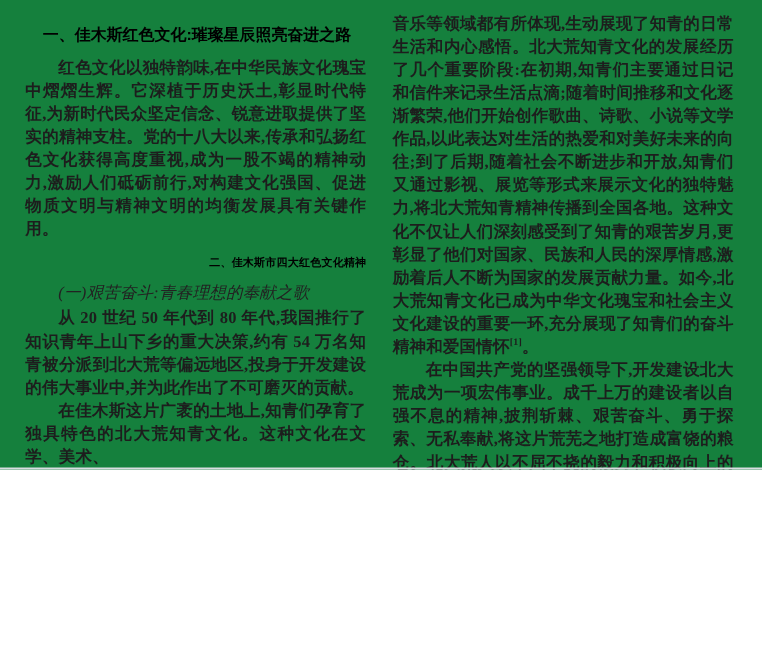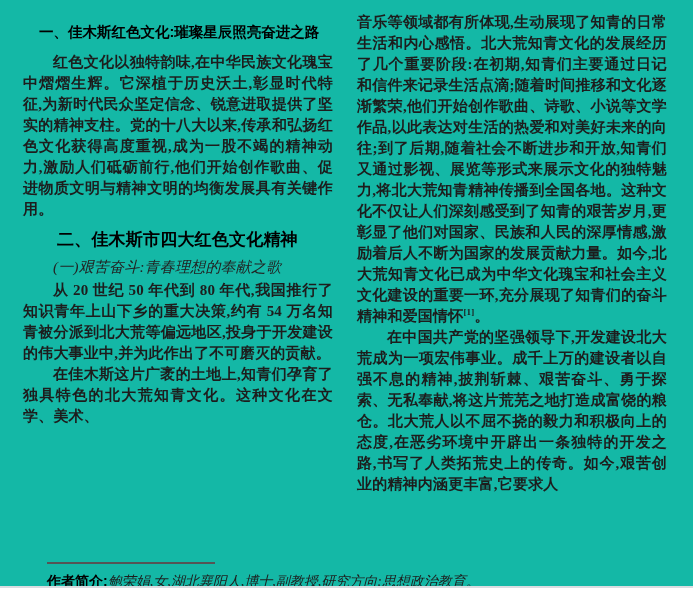--- a/index.html
+++ b/index.html
@@ -5,23 +5,23 @@
   html, body { margin: 0; padding: 0; }
   body {
     width: 693px; height: 601px;
     background: #ffffff;
     color: #1d1d1d;
     font-family: "Liberation Serif", "DejaVu Serif", serif;
     -webkit-font-smoothing: antialiased;
   }
   .page {
     position: relative;
-    width: 693px; height: 588px;
+    width: 693px; height: 427px;
     overflow: hidden;
-    background: #14b8a6;
+    background: #15803d;
   }
   .columns {
     display: flex;
     gap: 24px;
     padding: 6px 26px 0 23px;
   }
   .col {
     flex: 0 0 310px;
     width: 310px;
     font-size: 15px;
@@ -41,26 +41,26 @@
     line-height: 21px;
     color: #000000;
     margin: 16px 0 9px 0;
     text-indent: 1.1em;
     text-align: left;
     letter-spacing: 0;
   }
   .h2 {
     font-family: "Liberation Sans", "DejaVu Sans", sans-serif;
     font-weight: 700;
-    font-size: 17px;
+    font-size: 10px;
     line-height: 21px;
     color: #000000;
     margin: 9px 0 7px 0;
     text-indent: 2em;
-    text-align: left;
+    text-align: right;
   }
   .subhead {
     font-style: italic;          
     text-indent: 2em;
     line-height: 21px;
     margin: 2px 0;
     color: #222222;
   }
   .fnref {
     font-size: 9px;
@@ -99,21 +99,21 @@
 </style>
 </head>
 <body>
 
 <div class="page">
 
   <div class="columns">
 
     <div class="col col-left">
       <p class="h1">一、佳木斯红色文化:璀璨星辰照亮奋进之路</p>
-      <p class="para">红色文化以独特韵味,在中华民族文化瑰宝中熠熠生辉。它深植于历史沃土,彰显时代特征,为新时代民众坚定信念、锐意进取提供了坚实的精神支柱。党的十八大以来,传承和弘扬红色文化获得高度重视,成为一股不竭的精神动力,激励人们砥砺前行,他们开始创作歌曲、促进物质文明与精神文明的均衡发展具有关键作用。</p>
+      <p class="para">红色文化以独特韵味,在中华民族文化瑰宝中熠熠生辉。它深植于历史沃土,彰显时代特征,为新时代民众坚定信念、锐意进取提供了坚实的精神支柱。党的十八大以来,传承和弘扬红色文化获得高度重视,成为一股不竭的精神动力,激励人们砥砺前行,对构建文化强国、促进物质文明与精神文明的均衡发展具有关键作用。</p>
       <p class="h2">二、佳木斯市四大红色文化精神</p>
       <p class="subhead">(一)艰苦奋斗:青春理想的奉献之歌</p>
       <p class="para">从 20 世纪 50 年代到 80 年代,我国推行了知识青年上山下乡的重大决策,约有 54 万名知青被分派到北大荒等偏远地区,投身于开发建设的伟大事业中,并为此作出了不可磨灭的贡献。</p>
       <p class="para">在佳木斯这片广袤的土地上,知青们孕育了独具特色的北大荒知青文化。这种文化在文学、美术、</p>
     </div>
 
     <div class="col col-right">
       <p class="para cont"><span>音乐等领域都有所体现,生动展现了知青的日常生活和内心感悟。北大荒知青文化的发展经历了几个重要阶段:在初期,知青们主要通过日记和信件来记录生活点滴;随着时间推移和文化逐渐繁荣,他们开始创作歌曲、诗歌、小说等文学作品,以此表达对生活的热爱和对美好未来的向往;到了后期,随着社会不断进步和开放,知青们又通过影视、展览等形式来展示文化的独特魅力,将北大荒知青精神传播到全国各地。这种文化不仅让人们深刻感受到了知青的艰苦岁月,更彰显了他们对国家、民族和人民的深厚情感,激励着后人不断为国家的发展贡献力量。如今,北大荒知青文化已成为中华文化瑰宝和社会主义文化建设的重要一环,充分展现了知青们的奋斗精神和爱国情怀</span><sup class="fnref">[1]</sup><span>。</span></p>
       <p class="para">在中国共产党的坚强领导下,开发建设北大荒成为一项宏伟事业。成千上万的建设者以自强不息的精神,披荆斩棘、艰苦奋斗、勇于探索、无私奉献,将这片荒芜之地打造成富饶的粮仓。北大荒人以不屈不挠的毅力和积极向上的态度,在恶劣环境中开辟出一条独特的开发之路,书写了人类拓荒史上的传奇。如今,艰苦创业的精神内涵更丰富,它要求人</p>
     </div>

